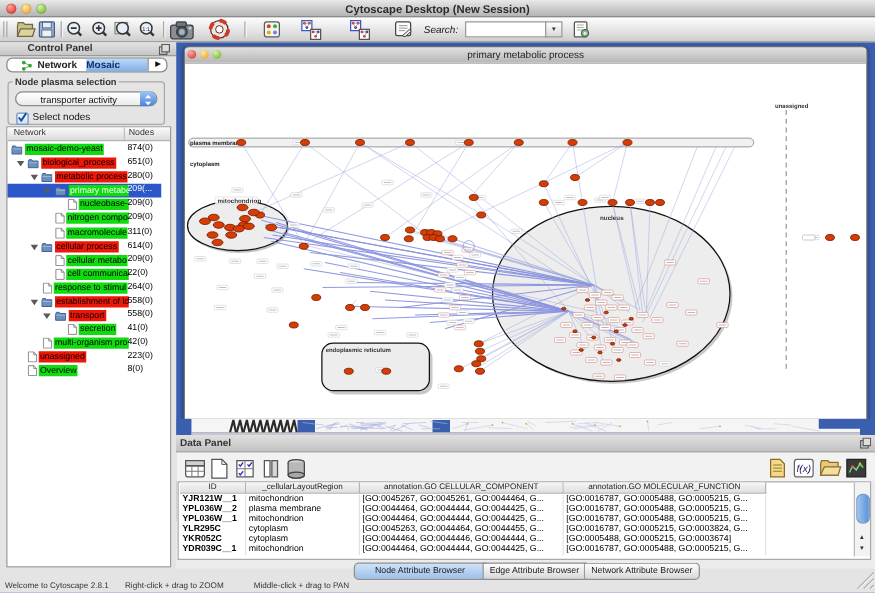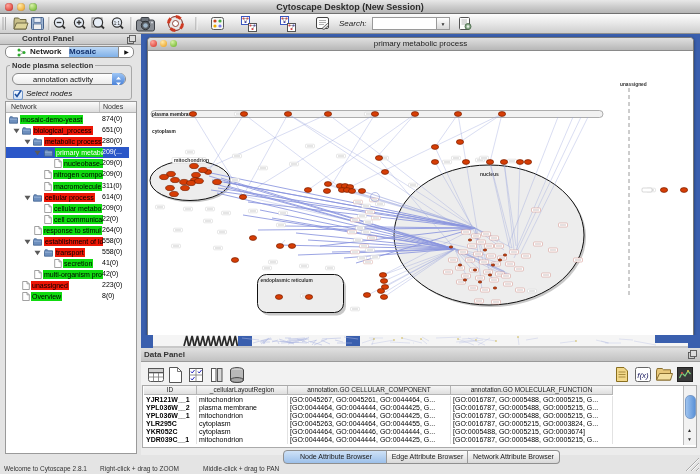--- a/index.html
+++ b/index.html
@@ -13,21 +13,21 @@
 #tabs{position:absolute;left:5px;top:12px;width:127px;height:10px;background:#fff;border:1px solid #8a8a8a;border-radius:5px;}
 #tabnet{position:absolute;left:0;top:0;width:67px;height:10px;font-size:8px;font-weight:bold;color:#222;line-height:10px;}
 #tabmos{position:absolute;left:63px;top:0;width:49px;height:10px;background:linear-gradient(#bcd8f6,#7fb0e8);font-size:8px;font-weight:bold;color:#12316d;text-align:left;line-height:10px;}
 #tabarr{position:absolute;left:112px;top:0;width:15px;height:10px;border-left:1px solid #8a8a8a;font-size:6px;color:#111;text-align:center;line-height:10px;}
 #groupbox{position:absolute;left:6px;top:31px;width:124px;height:33px;border:1px solid #a8a8a8;border-radius:3px;}
 #grouplbl{position:absolute;left:10px;top:27px;font-size:7.5px;font-weight:bold;color:#333;background:#e4e4e4;padding:0 2px;}
 #combo{position:absolute;left:12px;top:39px;width:112px;height:10px;background:linear-gradient(#fff,#ececec);border:1px solid #8a8a8a;border-radius:6px;}
 #combo span{position:absolute;left:0;width:100px;top:1px;font-size:7.5px;color:#111;text-align:center;}
 #combobtn{position:absolute;left:112px;top:39px;width:13px;height:12px;background:linear-gradient(#9ec6f5,#4a82d9);border-radius:0 6px 6px 0;}
 #checkbox{position:absolute;left:13px;top:56px;width:8px;height:8px;background:linear-gradient(#f3f8ff,#cfe0f5);border:1px solid #6f94c9;border-radius:2px;}
-#chklbl{position:absolute;left:26px;top:55px;font-size:8px;color:#111;font-style:italic;}
+#chklbl{position:absolute;left:26px;top:55px;font-size:8px;color:#111;}
 #treebox{position:absolute;left:5px;top:67px;width:130px;height:351px;background:#fff;border:1px solid #9a9a9a;}
 #treehead{position:absolute;left:0px;top:0px;width:130px;height:10px;background:linear-gradient(#fbfbfb,#dcdcdc);border-bottom:1px solid #b5b5b5;}
 #treehead .h1{position:absolute;left:5px;top:1px;font-size:7px;color:#333;}
 #treehead .h2{position:absolute;left:97px;top:1px;font-size:7px;color:#333;}
 #treehead .sep{position:absolute;left:93px;top:0;width:1px;height:10px;background:#c0c0c0;}
 .trow{position:absolute;left:0;width:123px;height:11px;font-size:7px;}
 .trow .lbl{position:absolute;top:1px;height:9px;line-height:9.5px;padding:0 1px;color:#000;white-space:nowrap;overflow:hidden;}
 .trow .num{position:absolute;left:96px;top:1px;font-size:7px;color:#000;}
 .g{background:#0fdb0f;}
 .r{background:#ee1606;}
@@ -169,21 +169,21 @@
           <circle cx="7" cy="4.5" r="1.5" fill="#2daa2d"></circle>
         </svg>
         <span style="position:absolute;left:24px;">Network</span>
       </div>
 <div id="tabmos">Mosaic</div>
 <div id="tabarr">▶</div>
 </div>
 <div id="groupbox"></div>
 <div id="grouplbl">Node plasma selection</div>
 <div id="combo">
-      <span>annotation activity</span>
+      <span>transporter activity</span>
     </div>
 <div id="combobtn"><svg width="13" height="12" viewBox="0 0 13 12">
         <path d="M4 4.6 L6.5 1.8 L9 4.6 Z M4 7.4 L6.5 10.2 L9 7.4 Z" fill="#fff"></path>
       </svg></div>
 <div id="checkbox">
       <svg width="10" height="10" viewBox="0 0 10 10" style="position:absolute;left:-1px;top:-2px">
         <path d="M2 5 L4 7.5 L8 1.5" fill="none" stroke="#1d4f9e" stroke-width="1.6"></path>
       </svg>
     </div>
 <div id="chklbl">Select nodes</div>

